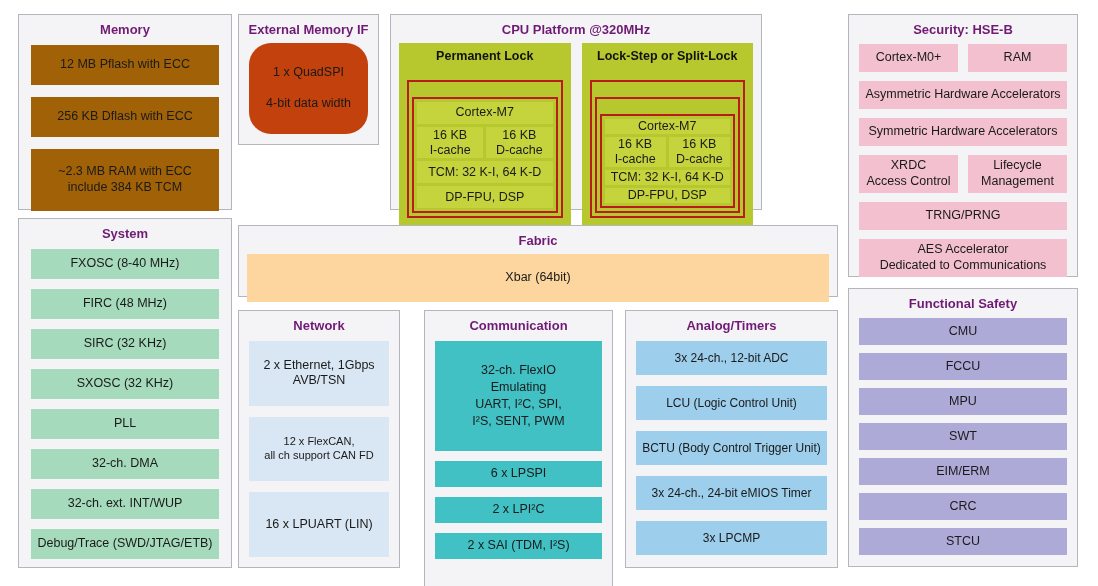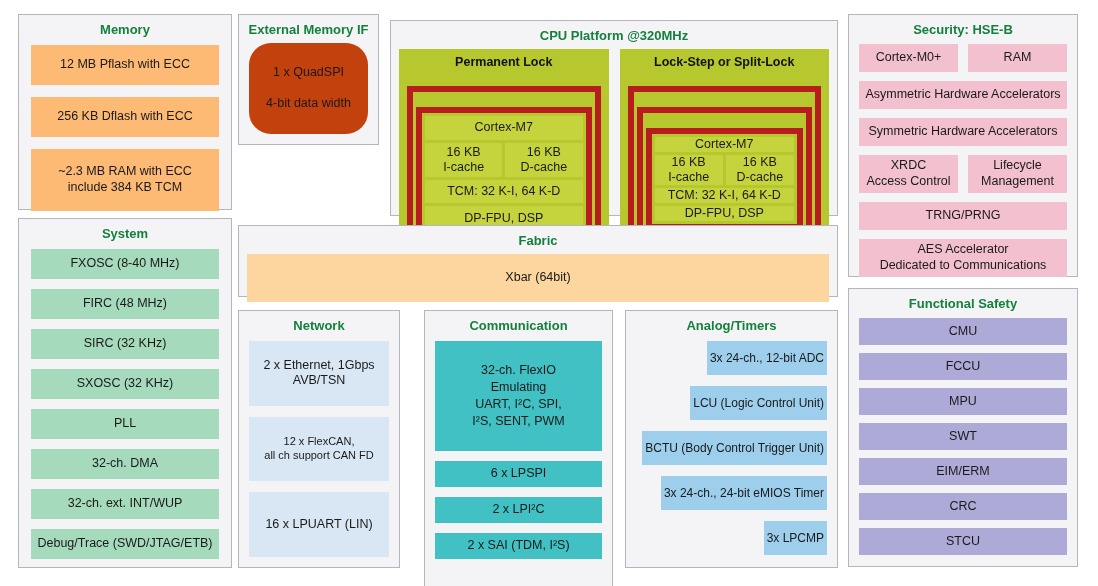--- a/index.html
+++ b/index.html
@@ -6,66 +6,66 @@
   .canvas {
     position:relative; width:1098px; height:586px; background:#ffffff;
     font-family:"Liberation Sans", sans-serif; color:#1a1a1a;
   }
   .section {
     position:absolute; background:#f4f4f6; border:1px solid #b5b5bd;
     box-sizing:border-box; display:flex; flex-direction:column;
   }
   .section-title {
     font-weight:bold; font-size:13px; text-align:center;
-    padding:7px 2px 6px; flex:0 0 auto; color:#15803d;
+    padding:7px 2px 6px; flex:0 0 auto; color:#701a75;
   }
   .content { display:flex; flex-direction:column; box-sizing:border-box; flex:1 1 auto; }
   .block {
     display:flex; flex-direction:column; align-items:center; justify-content:center;
     text-align:center; font-size:12.5px; line-height:1.25; box-sizing:border-box;
     flex:0 0 auto;
   }
   .ln { display:block; }
 
   
   #sec-memory   { left:18px;  top:14px;  width:214px; height:196px; }
   #sec-system   { left:18px;  top:218px; width:214px; height:350px; }
   #sec-extif    { left:238px; top:14px;  width:141px; height:131px; }
-  #sec-cpu      { left:390px; top:20px;  width:448px; height:196px; }
+  #sec-cpu      { left:390px; top:14px;  width:372px; height:196px; }
   #sec-security { left:848px; top:14px;  width:230px; height:263px; }
   #sec-fabric   { left:238px; top:225px; width:600px; height:72px; }
   #sec-network  { left:238px; top:310px; width:162px; height:258px; }
   #sec-comm     { left:424px; top:310px; width:189px; height:330px; }
   #sec-analog   { left:625px; top:310px; width:213px; height:258px; }
   #sec-safety   { left:848px; top:288px; width:230px; height:279px; }
 
   
   #sec-memory .content { padding:2px 12px 12px; gap:12px; }
-  .mem-block { background:#fdba74; }
+  .mem-block { background:#a16207; }
   #mem-0, #mem-1 { height:40px; }
   #mem-2 { height:62px; }
 
   
   #sec-system .content { padding:2px 12px 12px; gap:10px; }
   .sys-block { background:#a6dabc; height:30px; }
 
   
   #sec-extif .content { padding:0 10px 10px; }
   .extif-block { background:#c2410c; flex:1 1 auto;border-radius:22px; }
   .extif-block .ln + .ln { margin-top:15px; }
 
   
   #sec-cpu .content { flex-direction:row; gap:11px; padding:0 8px 9px; }
   .lock-group {
     flex:1 1 0; background:#b7c82f; display:flex; flex-direction:column;
     padding:2px 8px 8px; box-sizing:border-box;
   }
   .lock-title { font-weight:bold; font-size:12.5px; text-align:center; padding:4px 0 5px; color:#111; }
   .stack {
-    border:6px solid #b91c1c; padding:3px; flex:1 1 auto;
+    border:2px solid #b91c1c; padding:3px; flex:1 1 auto;
     display:flex; flex-direction:column; box-sizing:border-box;margin-top:12px;
   }
   .lock-body { flex:1 1 auto; display:flex; flex-direction:column; gap:3px; }
   .lime-block {
     background:#c5d43d; display:flex; flex-direction:column; align-items:center;
     justify-content:center; text-align:center; font-size:12.5px; line-height:1.2;
     box-sizing:border-box;
   }
   .lock-body > .lime-block { flex:1 1 0; }
   .cache-row { display:flex; gap:3px; flex:1.45 1 0; }
@@ -86,21 +86,21 @@
   #sec-network .content { padding:2px 10px 10px; gap:11px; }
   .net-block { background:#d9e7f4; flex:1 1 0; }
   .net-small { font-size:11px; }
 
   
   #sec-comm .content { padding:2px 10px 10px; gap:10px; }
   .com-block { background:#41c1c4; height:26px; }
   #com-0 { height:110px; line-height:1.35;text-align:right; }
 
   
-  #sec-analog .content { padding:2px 10px 10px; gap:11px;align-items:flex-end; }
+  #sec-analog .content { padding:2px 10px 10px; gap:11px; }
   .ana-block { background:#9dceec; height:34px; font-size:12px; padding:0 3px; }
 
   
   #sec-safety .content { padding:1px 10px 10px; gap:8px; }
   .saf-block { background:#aeaad8; height:27px; }
 </style>
 </head>
 <body>
 
 <div class="canvas">

